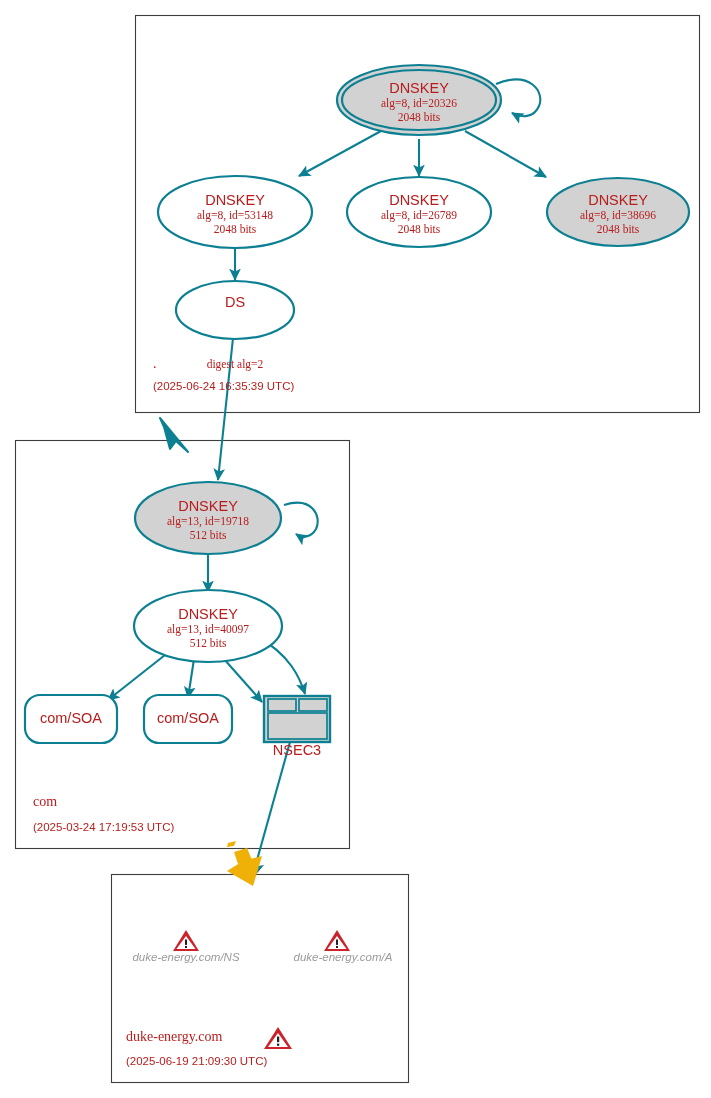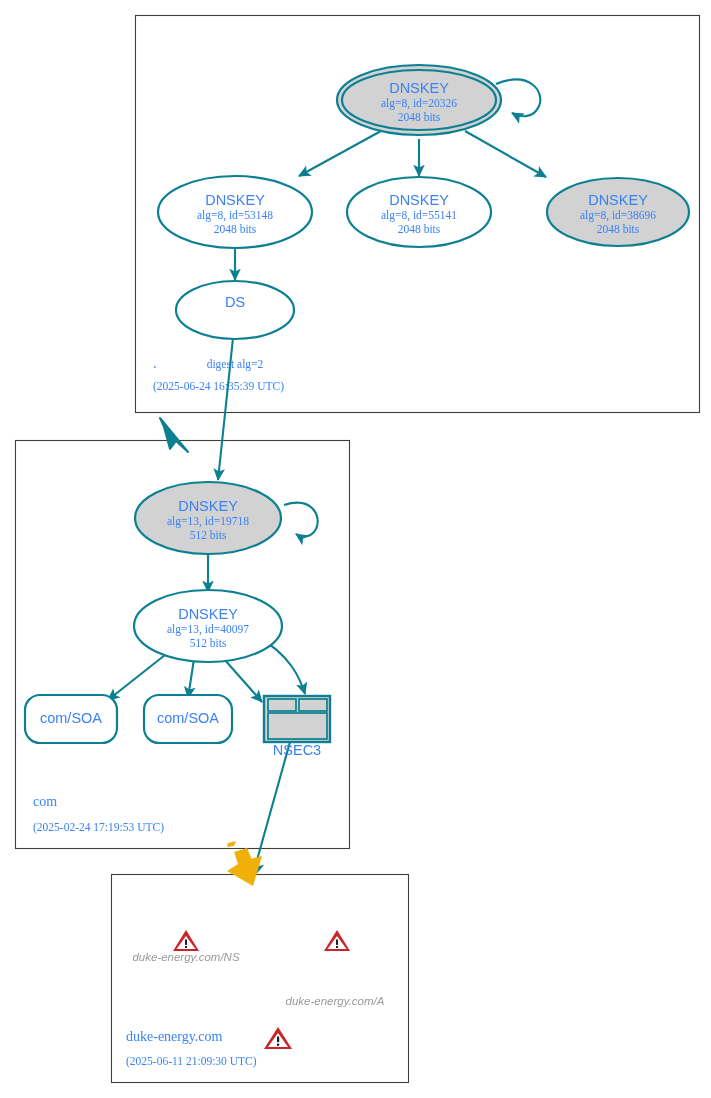--- a/index.html
+++ b/index.html
@@ -61,21 +61,21 @@
     fill: #efb008;
     stroke: none;
   }
   .warn-tri-outer { fill: #cc2229; }
   .warn-tri-inner { fill: #ffffff; }
   .warn-mark { fill: #231f20; }
 
   .lbl {
     position: absolute;
     white-space: pre;
-    color: #3b82f6;
+    color: #b91c1c;
     line-height: 1.0;
   }
   .node-title {
     font-family: "Liberation Sans", sans-serif;
     font-size: 14.5px;
     text-align: center;
   }
   .node-sub {
     font-family: "Liberation Serif", serif;
     font-size: 11.5px;
@@ -84,21 +84,21 @@
   .rr-label {
     font-family: "Liberation Sans", sans-serif;
     font-size: 14.5px;
     text-align: left;
   }
   .zone-name {
     font-family: "Liberation Serif", serif;
     font-size: 14px;
   }
   .zone-time {
-    font-family: Liberation Serif, serif;
+    font-family: Liberation Sans, sans-serif;
     font-size: 11.5px;
   }
   .ghost-label {
     font-family: "Liberation Sans", sans-serif;
     font-size: 11.5px;
     font-style: italic;
     color: #9a9a9a;
     text-align: right;
   }
   .centerwrap { transform: translateX(-50%); }
@@ -200,21 +200,21 @@
 
   <div class="lbl node-title centerwrap" style="left:419px; top:81px;">DNSKEY</div>
   <div class="lbl node-sub centerwrap" style="left:419px; top:98px;">alg=8, id=20326</div>
   <div class="lbl node-sub centerwrap" style="left:419px; top:112px;">2048 bits</div>
 
   <div class="lbl node-title centerwrap" style="left:235px; top:193px;">DNSKEY</div>
   <div class="lbl node-sub centerwrap" style="left:235px; top:210px;">alg=8, id=53148</div>
   <div class="lbl node-sub centerwrap" style="left:235px; top:224px;">2048 bits</div>
 
   <div class="lbl node-title centerwrap" style="left:419px; top:193px;">DNSKEY</div>
-  <div class="lbl node-sub centerwrap" style="left:419px; top:210px;">alg=8, id=55141</div>
+  <div class="lbl node-sub centerwrap" style="left:419px; top:210px;">alg=8, id=26789</div>
   <div class="lbl node-sub centerwrap" style="left:419px; top:224px;">2048 bits</div>
 
   <div class="lbl node-title centerwrap" style="left:618px; top:193px;">DNSKEY</div>
   <div class="lbl node-sub centerwrap" style="left:618px; top:210px;">alg=8, id=38696</div>
   <div class="lbl node-sub centerwrap" style="left:618px; top:224px;">2048 bits</div>
 
   <div class="lbl node-title centerwrap" style="left:235px; top:295px;">DS</div>
   <div class="lbl node-sub centerwrap" style="left:235px; top:312px;margin-top:47px;">digest alg=2</div>
 
   <div class="lbl zone-name" style="left:153px; top:357px;">.</div>
@@ -226,21 +226,21 @@
 
   <div class="lbl node-title centerwrap" style="left:208px; top:607px;">DNSKEY</div>
   <div class="lbl node-sub centerwrap" style="left:208px; top:624px;">alg=13, id=40097</div>
   <div class="lbl node-sub centerwrap" style="left:208px; top:638px;">512 bits</div>
 
   <div class="lbl rr-label centerwrap" style="left:71px; top:711px;">com/SOA</div>
   <div class="lbl rr-label centerwrap" style="left:188px; top:711px;">com/SOA</div>
   <div class="lbl rr-label centerwrap" style="left:297px; top:718px;margin-top:25px;">NSEC3</div>
 
   <div class="lbl zone-name" style="left:33px; top:795px;">com</div>
-  <div class="lbl zone-time" style="left:33px; top:822px;">(2025-02-24 17:19:53 UTC)</div>
+  <div class="lbl zone-time" style="left:33px; top:822px;">(2025-03-24 17:19:53 UTC)</div>
 
   <div class="lbl ghost-label centerwrap" style="left:186px; top:952px;">duke-energy.com/NS</div>
-  <div class="lbl ghost-label centerwrap" style="left:335px; top:952px;margin-top:44px;">duke-energy.com/A</div>
+  <div class="lbl ghost-label centerwrap" style="left:343px; top:952px;">duke-energy.com/A</div>
 
   <div class="lbl zone-name" style="left:126px; top:1030px;">duke-energy.com</div>
-  <div class="lbl zone-time" style="left:126px; top:1056px;">(2025-06-11 21:09:30 UTC)</div>
+  <div class="lbl zone-time" style="left:126px; top:1056px;">(2025-06-19 21:09:30 UTC)</div>
 
 </div>
 
 </body></html>

